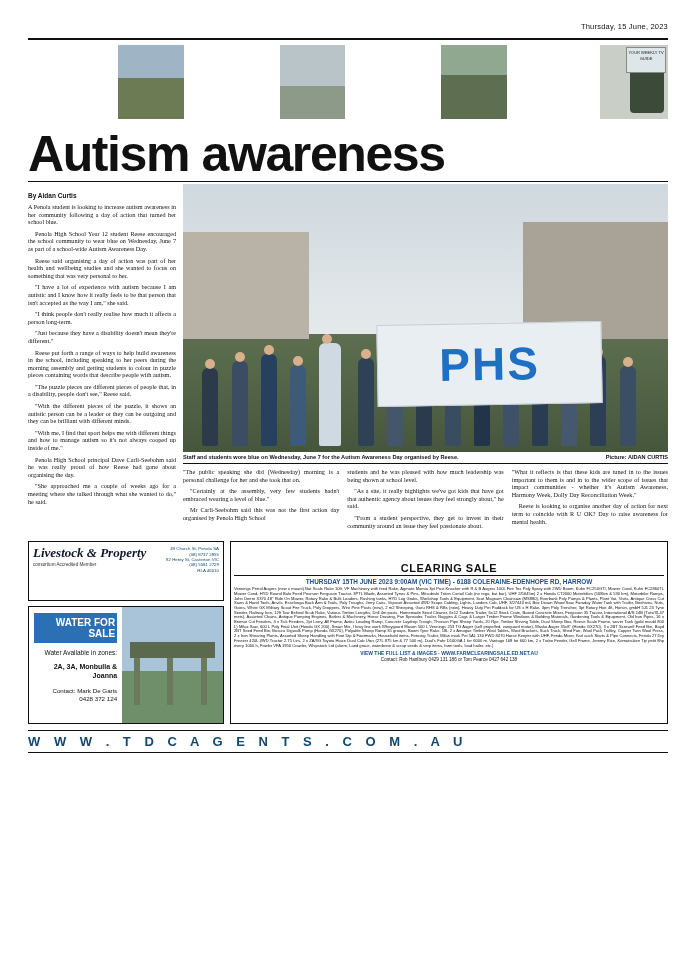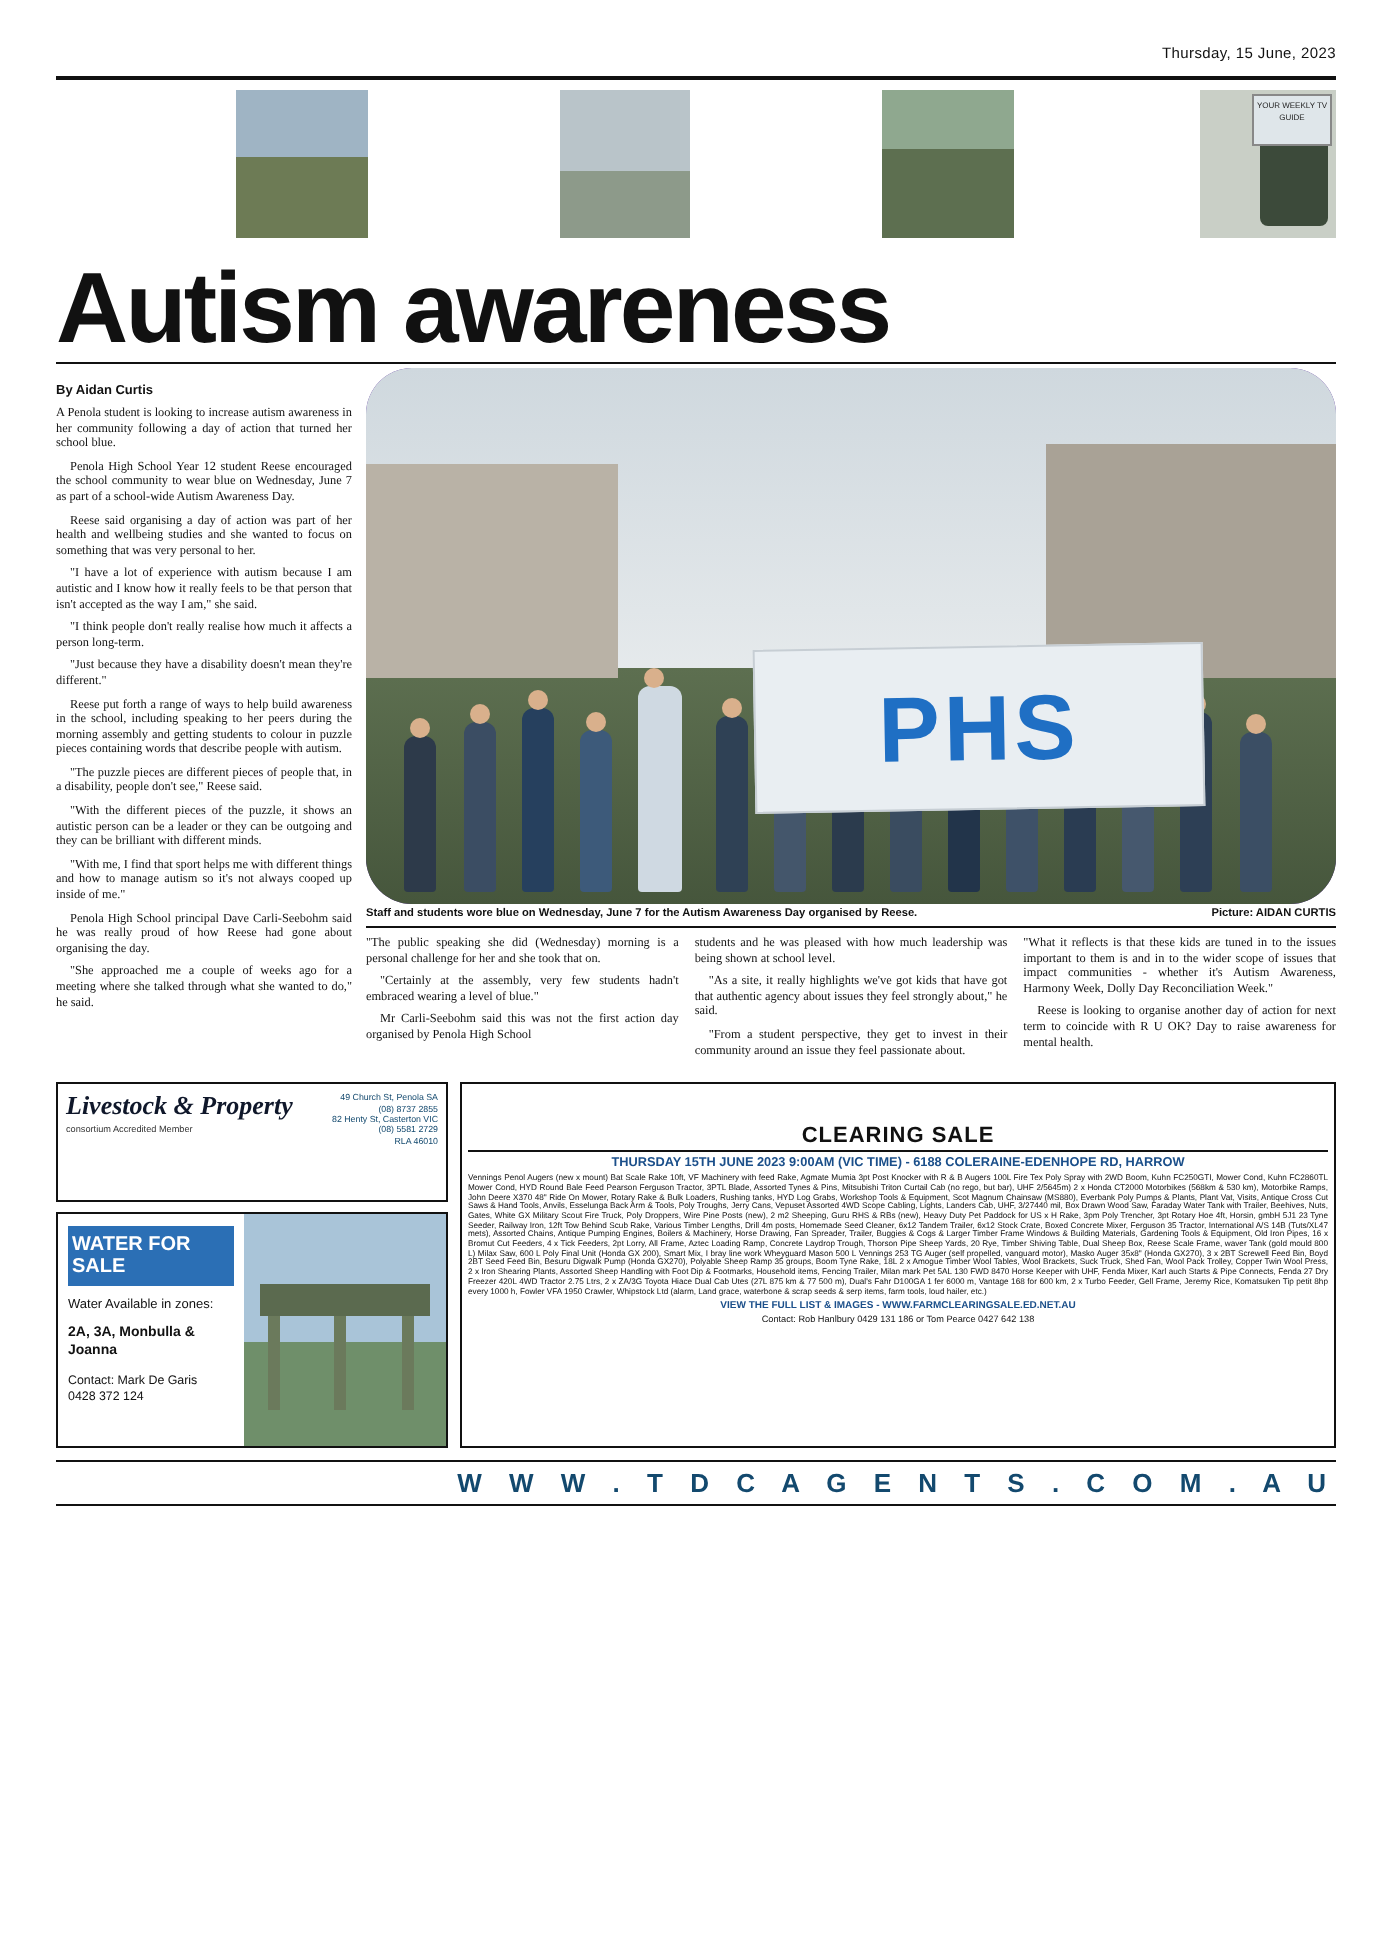--- a/index.html
+++ b/index.html
@@ -136,21 +136,20 @@
     color:#111;
   }
   .bodytext p{margin:0 0 4px 0;text-indent:7px;}
   .bodytext p.first{text-indent:0;}
   .mainphoto{
     width:100%;
     height:268px;
     position:relative;
     overflow:hidden;
     background:#4c1d95;
-    border-radius:23px;
   }
   .caption{
     display:flex;
     justify-content:space-between;
     font-family:"Liberation Sans", sans-serif;
     font-size:5.6px;
     font-weight:bold;
     padding:2px 0 3px 0;
     border-bottom:.8px solid #111;
   }
@@ -221,21 +220,21 @@
     border:1px solid #111;
     margin-top:5px;
     height:118px;
     display:flex;
     box-sizing:border-box;
   }
   .water .txt{
     width:48%;
     padding:6px 5px;
     box-sizing:border-box;
-    text-align:left;
+    text-align:right;
   }
   .water .hl{
     background:#2b6fb5;
     color:#fff;
     font-family:"Liberation Sans", sans-serif;
     font-weight:bold;
     font-size:10px;
     line-height:11px;
     padding:4px 2px;
   }
@@ -306,21 +305,21 @@
   .clearing .contact{
     text-align:center;
     font-family:"Liberation Sans", sans-serif;
     font-size:4.6px;
     margin-top:1px;
   }
   .webbar{
     margin-top:6px;
     border-top:1px solid #111;
     border-bottom:1px solid #111;
-    text-align:right;
+    text-align:left;
     font-family:"Liberation Sans", sans-serif;
     font-weight:bold;
     font-size:13px;
     letter-spacing:5px;
     color:#13496e;
     padding:3px 0;
   }
   .tvfig{
     position:absolute;right:4px;top:6px;width:34px;height:62px;
     background:#3c4a3a;border-radius:4px;

